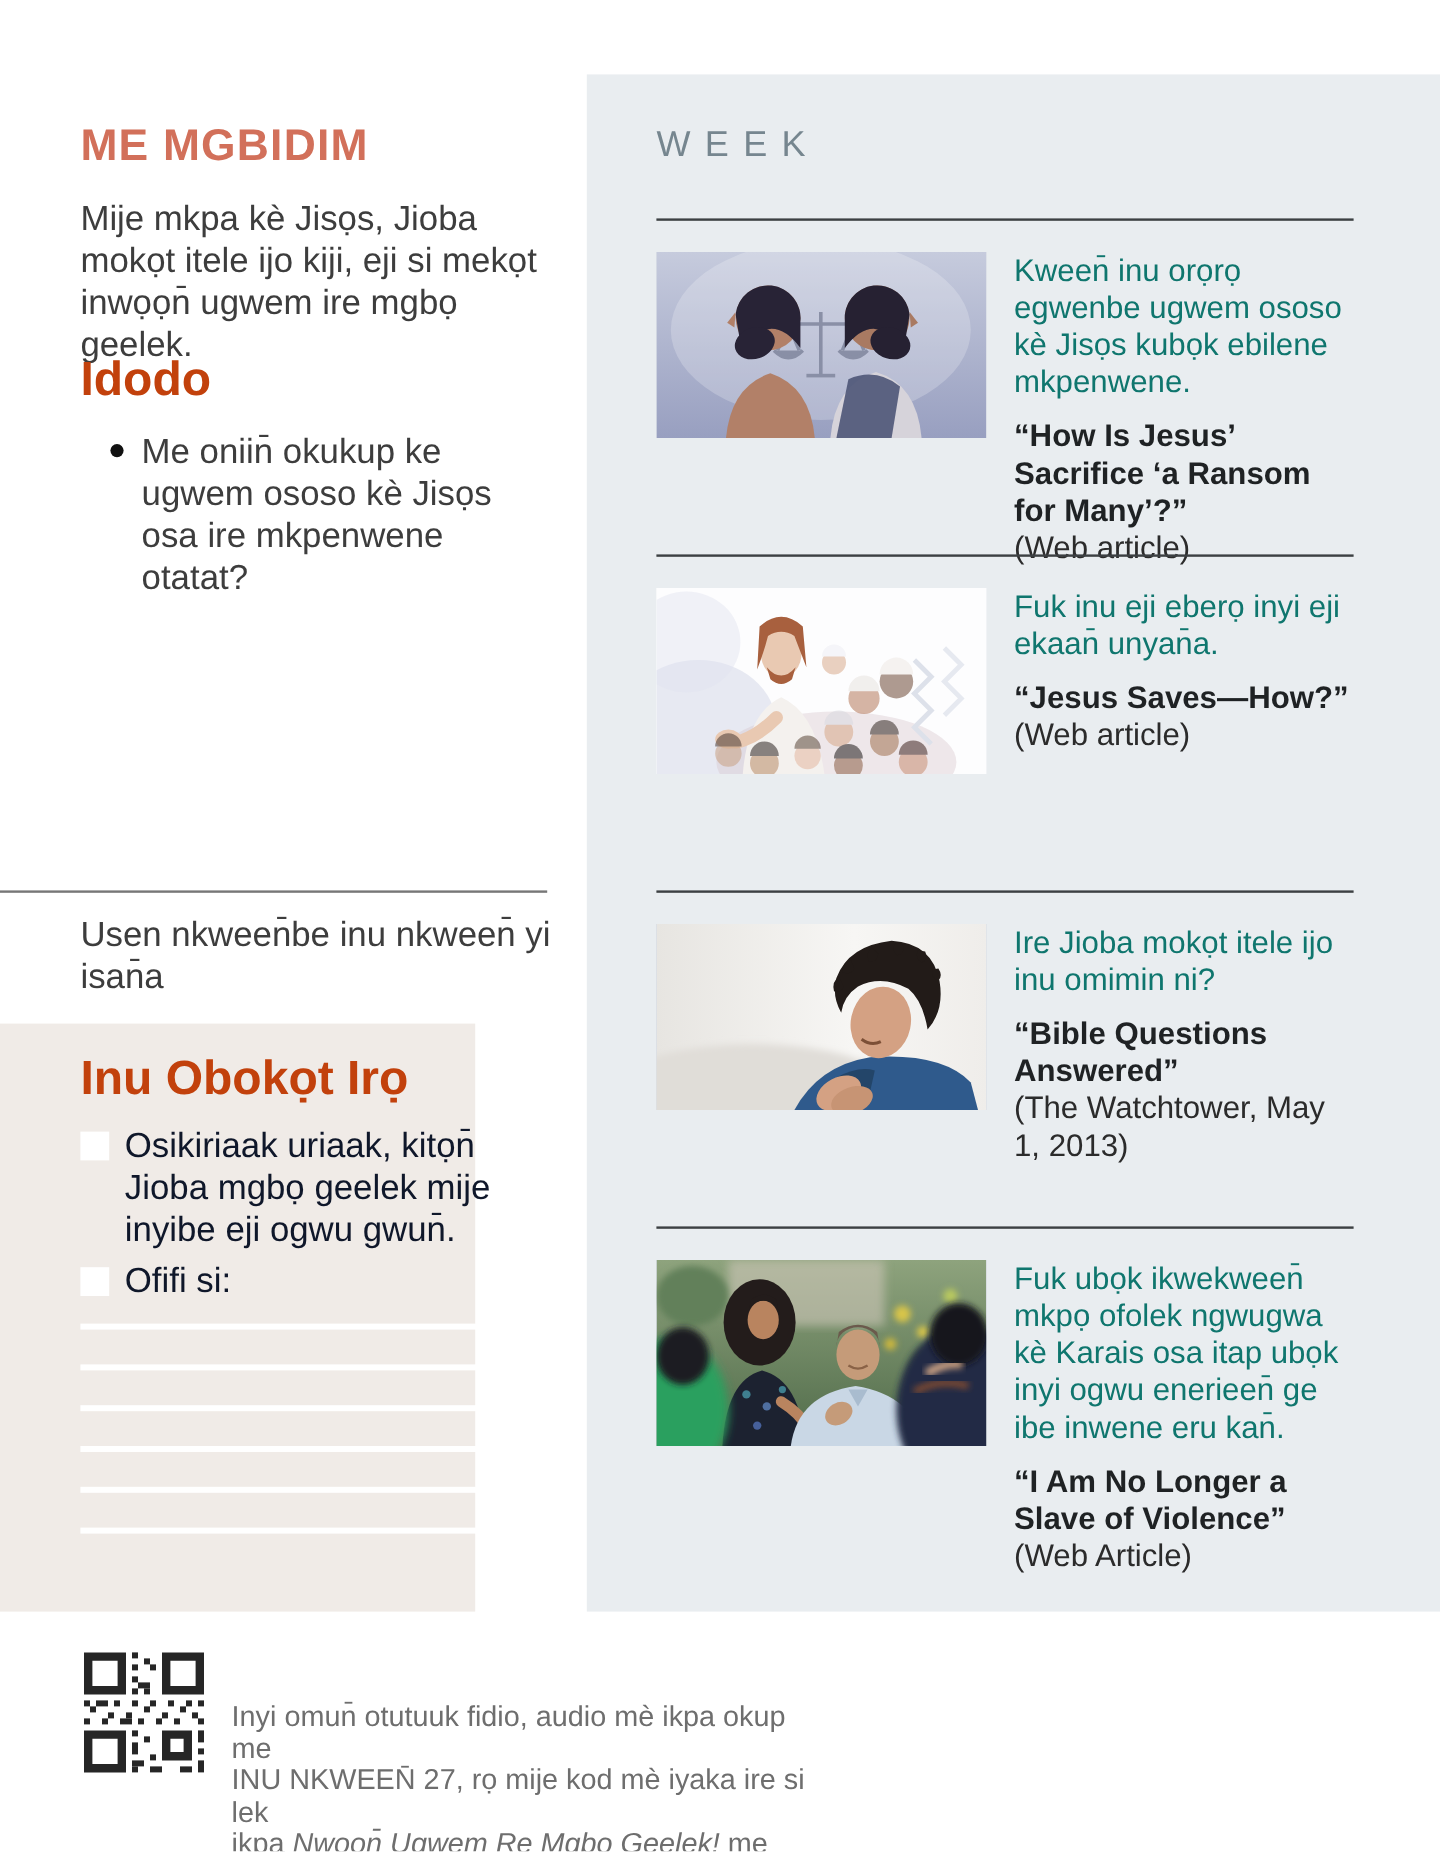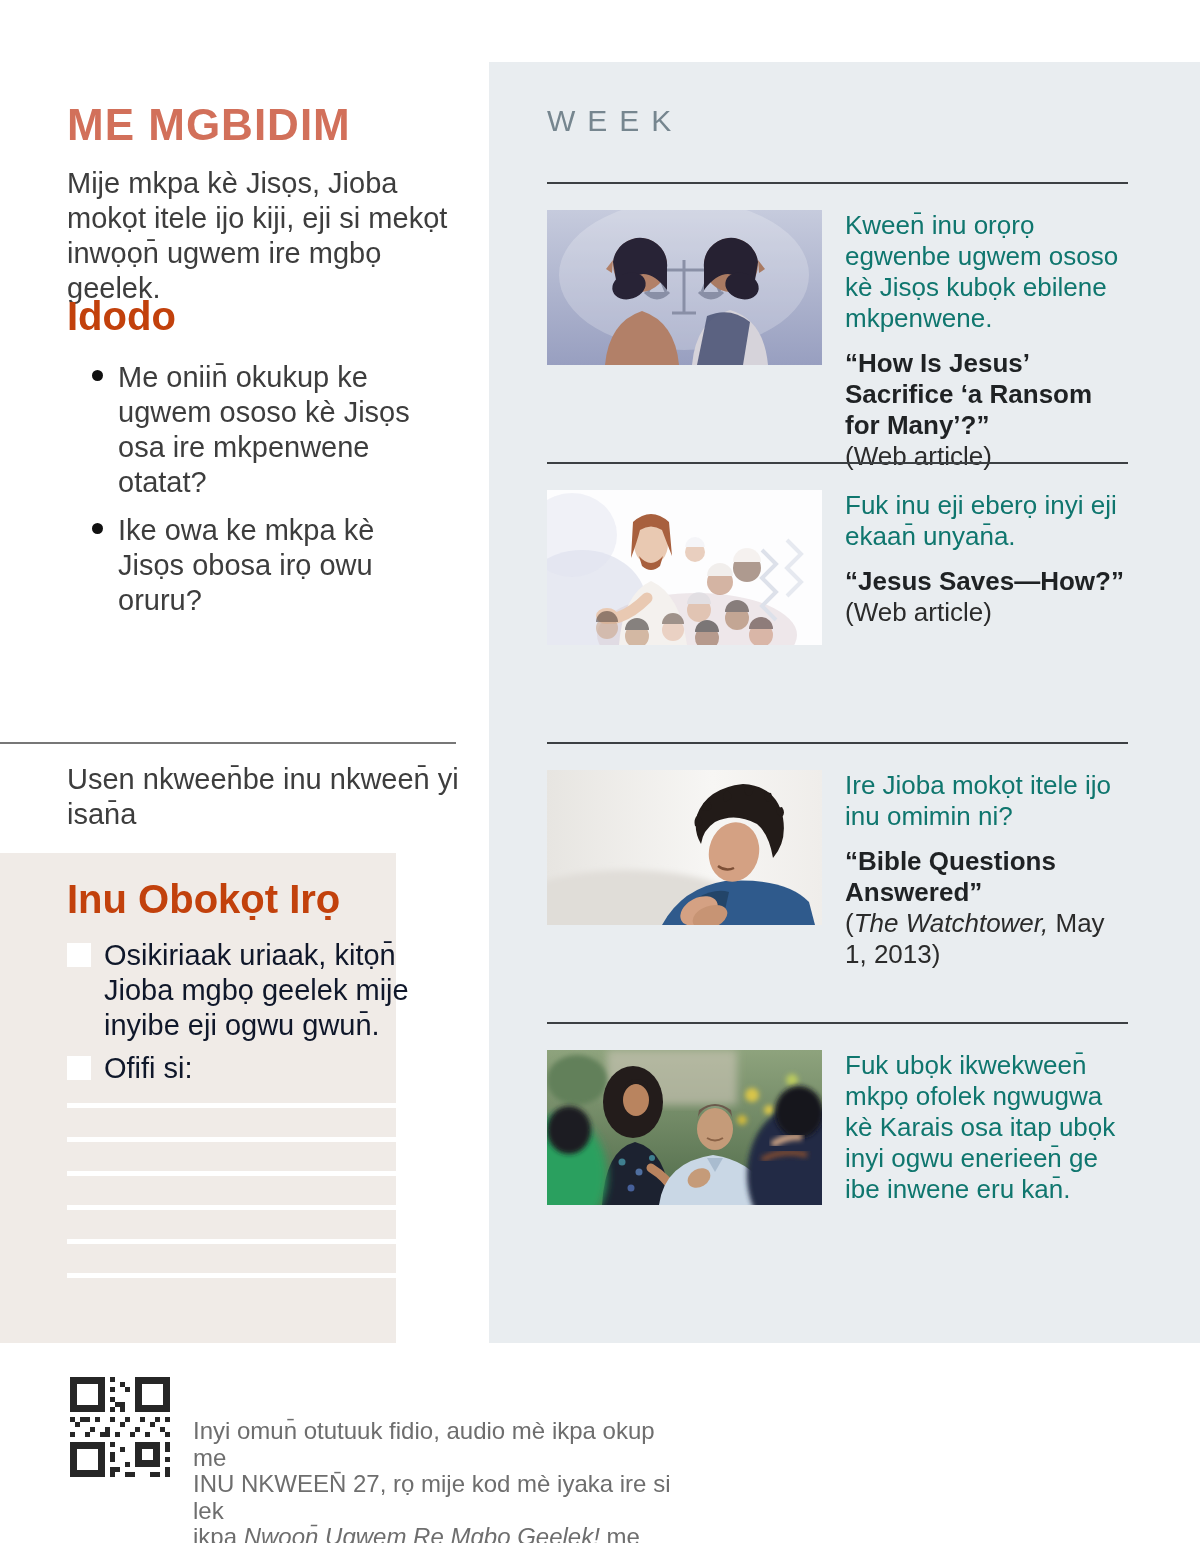--- a/index.html
+++ b/index.html
@@ -1,20 +1,20 @@
 <!DOCTYPE html>
 <html><head>
 <meta charset="utf-8">
 <style>
   html,body{margin:0;padding:0;background:#ffffff;}
   .page{position:relative;width:1200px;height:1543px;background:#ffffff;overflow:hidden;
         font-family:"Liberation Sans","DejaVu Sans",sans-serif;color:#3d3d3d;}
 
   
-  .h-coral{position:absolute;left:67px;top:100px;margin:0;font-size:44px;font-weight:bold;
+  .h-coral{position:absolute;left:67px;top:100px;margin:0;font-size:37px;font-weight:bold;
            letter-spacing:1px;color:#d2705a;}
   .preview-body{position:absolute;left:67px;top:166px;width:395px;margin:0;
                 font-size:29px;line-height:35px;color:#3d3d3d;}
   .h-slate{margin:0;font-size:40px;font-weight:bold;color:#c2410c;}
   .idodo{position:absolute;left:67px;top:294px;}
   .qlist{position:absolute;left:92px;top:360px;width:352px;margin:0;padding:0;list-style:none;}
   .qlist li{position:relative;padding-left:26px;margin-bottom:13px;font-size:29px;line-height:35px;}
   .qlist li .dot{position:absolute;left:0;top:10px;width:11px;height:11px;border-radius:50%;background:#111;}
   .rule-left{position:absolute;left:0;top:742px;width:456px;height:0;border-top:2px solid #777777;}
   .note{position:absolute;left:67px;top:762px;width:400px;margin:0;font-size:29px;line-height:35px;}
@@ -54,21 +54,20 @@
 <body>
 
 <div class="page">
 
   <h1 class="h-coral">ME MGBIDIM</h1>
   <p class="preview-body">Mije mkpa kè Jisọs, Jioba mokọt itele ijo kiji, eji si mekọt inwọọn̄ ugwem ire mgbọ geelek.</p>
 
   <h2 class="h-slate idodo">Idodo</h2>
   <ul class="qlist">
     <li><span class="dot"></span><span>Me oniin̄ okukup ke ugwem ososo kè Jisọs osa ire mkpenwene otatat?</span></li>
-    <li><span class="dot"></span><span>Ike owa ke mkpa kè Jisọs obosa irọ owu oruru?</span></li>
   </ul>
 
   <div class="rule-left"></div>
   <p class="note">Usen nkween̄be inu nkween̄ yi isan̄a</p>
 
   <div class="goal-box">
     <h2 class="h-slate">Inu Obokọt Irọ</h2>
     <div class="check-item ci1">
       <span class="cb"></span>
       <span>Osikiriaak uriaak, kitọn̄ Jioba mgbọ geelek mije inyibe eji ogwu gwun̄.</span>
@@ -270,21 +269,21 @@
               <path d="M152 44 q-6 4 -4 12 q6 2 8 -4 z M162 30 q-7 2 -7 10 q7 3 10 -3 z M180 20 q-6 4 -3 11 q7 1 8 -6 z M200 15 q-5 5 0 11 q7 0 6 -8 z M218 22 q-3 6 3 10 q6 -2 3 -9 z M230 38 q-2 7 5 9 q4 -4 0 -10 z" fill="#221b18"></path>
               <path d="M171 96 q8 6 16 2" stroke="#7c4f36" stroke-width="2.5" fill="none"></path>
               <ellipse cx="152" cy="141" rx="20" ry="13" fill="#d4a183" transform="rotate(-28 152 141)"></ellipse>
               <ellipse cx="163" cy="147" rx="18" ry="11" fill="#c79474" transform="rotate(-20 163 147)"></ellipse>
             </g>
           </svg>
         </div>
         <div class="etxt">
           <p class="desc">Ire Jioba mokọt itele ijo inu omimin ni?</p>
           <p class="atitle">“Bible Questions Answered”</p>
-          <p class="src"><span>(</span><span class="it" style="font-style:italic">The Watchtower,</span><span> May 1, 2013)</span></p>
+          <p class="src"><span>(</span><span class="it" style="">The Watchtower,</span><span> May 1, 2013)</span></p>
         </div>
       </div>
     </div>
 
     <div class="entry e4">
       <div class="rule"></div>
       <div class="row">
         <div class="thumb">
           <svg width="275" height="155" viewBox="0 0 275 155">
             <defs>
@@ -338,18 +337,19 @@
               <ellipse cx="22" cy="80" rx="22" ry="24" fill="#1d1d22" filter="url(#b4b)"></ellipse>
               <ellipse cx="255" cy="125" rx="55" ry="70" fill="#232c45" filter="url(#b4b)"></ellipse>
               <path d="M215 110 q20 -12 45 -5" stroke="#7a4a33" stroke-width="6" fill="none" filter="url(#b4b)"></path>
               <ellipse cx="252" cy="62" rx="24" ry="26" fill="#15161c" filter="url(#b4b)"></ellipse>
               <path d="M225 95 q14 -10 30 -8" stroke="#caa183" stroke-width="7" fill="none" filter="url(#b4b)"></path>
             </g>
           </svg>
         </div>
         <div class="etxt">
           <p class="desc">Fuk ubọk ikwekween̄ mkpọ ofolek ngwugwa kè Karais osa itap ubọk inyi ogwu enerieen̄ ge ibe inwene eru kan̄.</p>
+          <p class="atitle"><span>“I Am No Longer a Slave of Violence”</span> <span class="src">(Web Article)</span></p>
         </div>
       </div>
     </div>
   </div>
 
 </div>
 
 </body></html>

